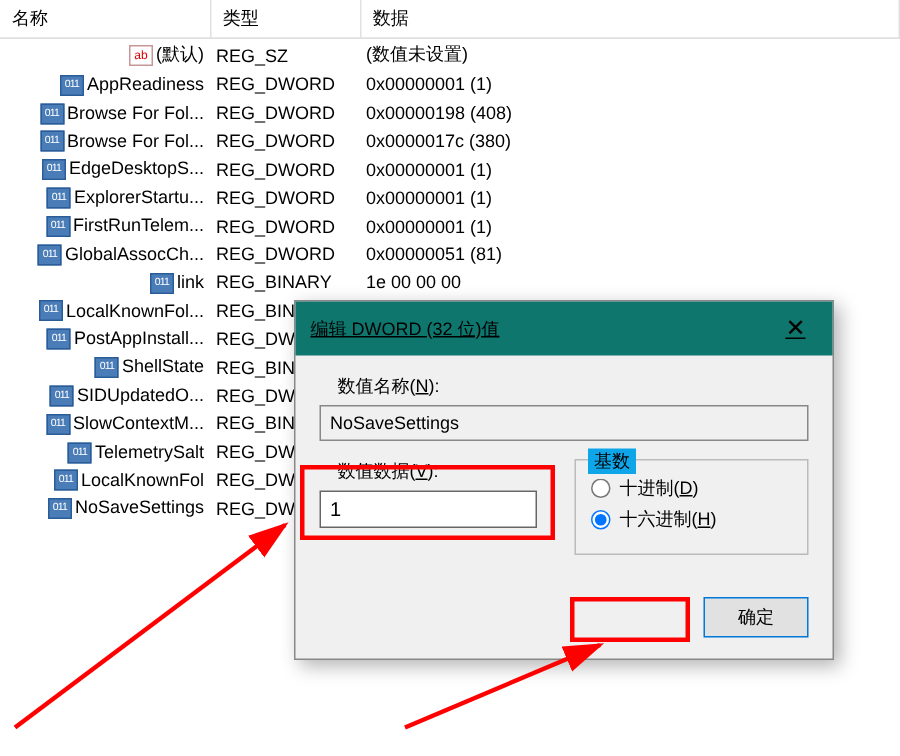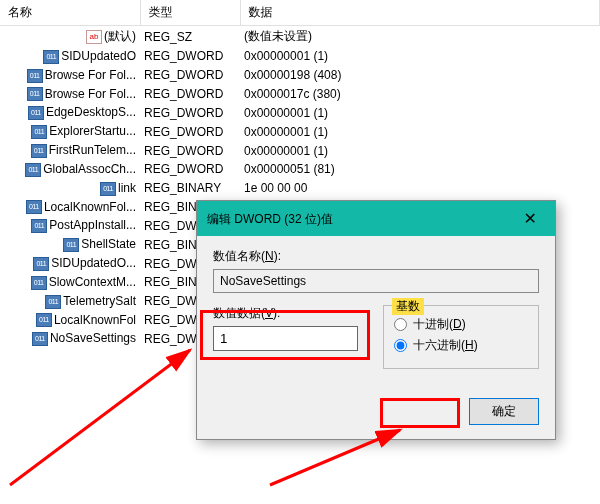--- a/index.html
+++ b/index.html
@@ -72,35 +72,37 @@
       left: 196px;
       top: 200px;
       width: 360px;
       height: 240px;
       background: #f0f0f0;
       border: 1px solid #888;
       box-shadow: 4px 4px 12px rgba(0,0,0,0.3);
     }
     .dialog-title {
       padding: 8px 10px;
-      background: #14b8a6;
+      background: #0f766e;
       display: flex;
       justify-content: space-between;
-      align-items: flex-end;
+      align-items: center;
+      text-decoration: underline;
     }
     .dialog-title .close {
       font-size: 16px;
       cursor: pointer;
       padding: 0 8px;
     }
     .dialog-body {
       padding: 12px 16px;
     }
     .dialog-body .label {
       margin-bottom: 4px;
+      margin-left: 12px;
     }
     .dialog-body .name-box {
       width: 100%;
       padding: 4px 6px;
       border: 1px solid #888;
       background: #f0f0f0;
       margin-bottom: 12px;
     }
     .dialog-body .row {
       display: flex;
@@ -117,21 +119,21 @@
     .radix-group {
       border: 1px solid #bbb;
       padding: 6px 10px 10px 10px;
       position: relative;
       flex: 1;
     }
     .radix-group .legend {
       position: absolute;
       top: -8px;
       left: 8px;
-      background: #fde047;
+      background: #0ea5e9;
       padding: 0 4px;
       font-size: 12px;
     }
     .radio-row {
       display: flex;
       align-items: center;
       gap: 6px;
       margin: 4px 0;
     }
     .radio-row input { margin: 0; }
@@ -177,21 +179,21 @@
       <th class="col-data">数据</th>
     </tr>
   </thead>
   <tbody id="rows">
       <tr>
         <td class="col-name"><span class="reg-icon icon-string"></span><span>(默认)</span></td>
         <td>REG_SZ</td>
         <td>(数值未设置)</td>
       </tr>
       <tr>
-        <td class="col-name"><span class="reg-icon icon-dword"></span><span>SIDUpdatedO</span></td>
+        <td class="col-name"><span class="reg-icon icon-dword"></span><span>AppReadiness</span></td>
         <td>REG_DWORD</td>
         <td>0x00000001 (1)</td>
       </tr>
       <tr>
         <td class="col-name"><span class="reg-icon icon-dword"></span><span>Browse For Fol...</span></td>
         <td>REG_DWORD</td>
         <td>0x00000198 (408)</td>
       </tr>
       <tr>
         <td class="col-name"><span class="reg-icon icon-dword"></span><span>Browse For Fol...</span></td>

